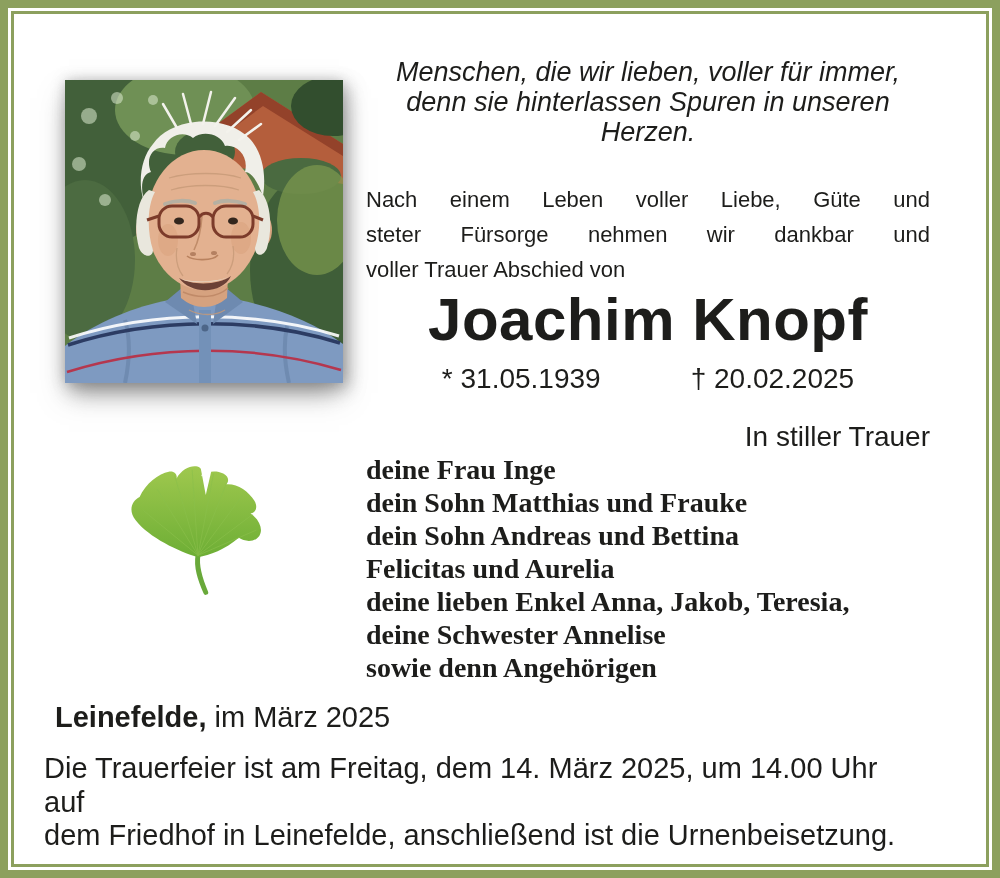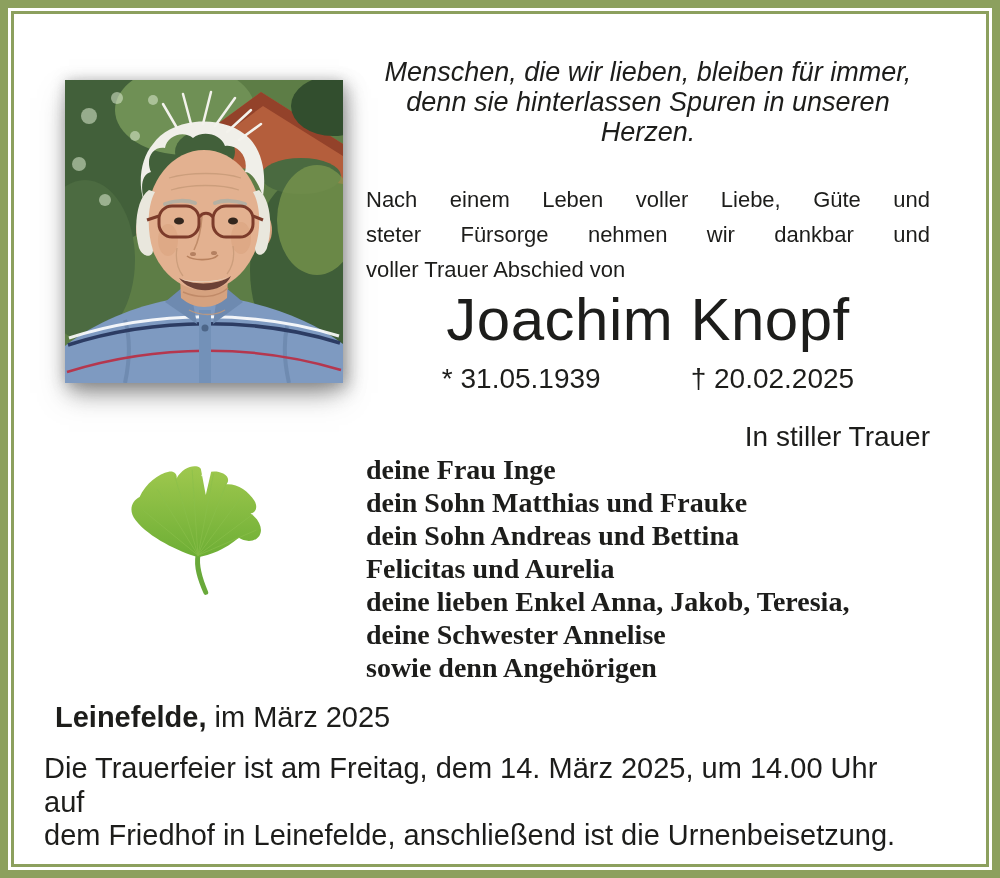--- a/index.html
+++ b/index.html
@@ -28,21 +28,21 @@
   .ginkgo{position:absolute;left:124px;top:460px;width:146px;height:145px;}
   .ginkgo svg{display:block;width:100%;height:100%;}
 
   
   .col{position:absolute;left:366px;width:564px;}
   .quote{top:57px;font-style:italic;font-size:27px;line-height:30px;}
   .quote>div{text-align:center;}
   .intro{top:182px;font-size:22px;line-height:35px;}
   .intro>div{text-align:justify;text-align-last:justify;}
   .intro>div:last-child{text-align-last:left;}
-  .name{top:288px;font-size:60px;line-height:64px;font-weight:normal;text-align:center;letter-spacing:0.5px;}
+  .name{top:288px;font-size:60px;line-height:64px;font-weight:bold;text-align:center;letter-spacing:0.5px;}
   .dates{top:364px;font-size:28px;line-height:30px;display:flex;justify-content:center;gap:90px;}
   .family{top:420px;font-size:28px;line-height:33px;}
   .family .mourning-intro{font-weight:normal;text-align:right;}
   .family .mourners{font-weight:bold;font-family:Liberation Serif, serif;}
 
   
   .place-line{position:absolute;left:55px;top:701px;font-size:29px;line-height:33px;}
   .place-line .place{font-weight:bold;}
   .funeral{position:absolute;left:44px;top:752px;width:870px;font-size:29px;line-height:33.5px;}
 </style>
@@ -173,21 +173,21 @@
         <path d="M76 96 L92 12"></path>
         <path d="M76 96 L106 20"></path>
       <path d="M76 96 L122 34"></path>
         <path d="M76 96 L132 54"></path>
         <path d="M76 96 L136 70"></path>
     </g>
   </svg>
 </div>
 
 <div class="col quote">
-    <div>Menschen, die wir lieben, bleiben für immer,</div>
+    <div>Menschen, die wir lieben, voller für immer,</div>
     <div>denn sie hinterlassen Spuren in unseren</div>
     <div>Herzen.</div>
   </div>
 
 <div class="col intro">
     <div>Nach einem Leben voller Liebe, Güte und</div>
     <div>steter Fürsorge nehmen wir dankbar und</div>
     <div>voller Trauer Abschied von</div>
   </div>
 

